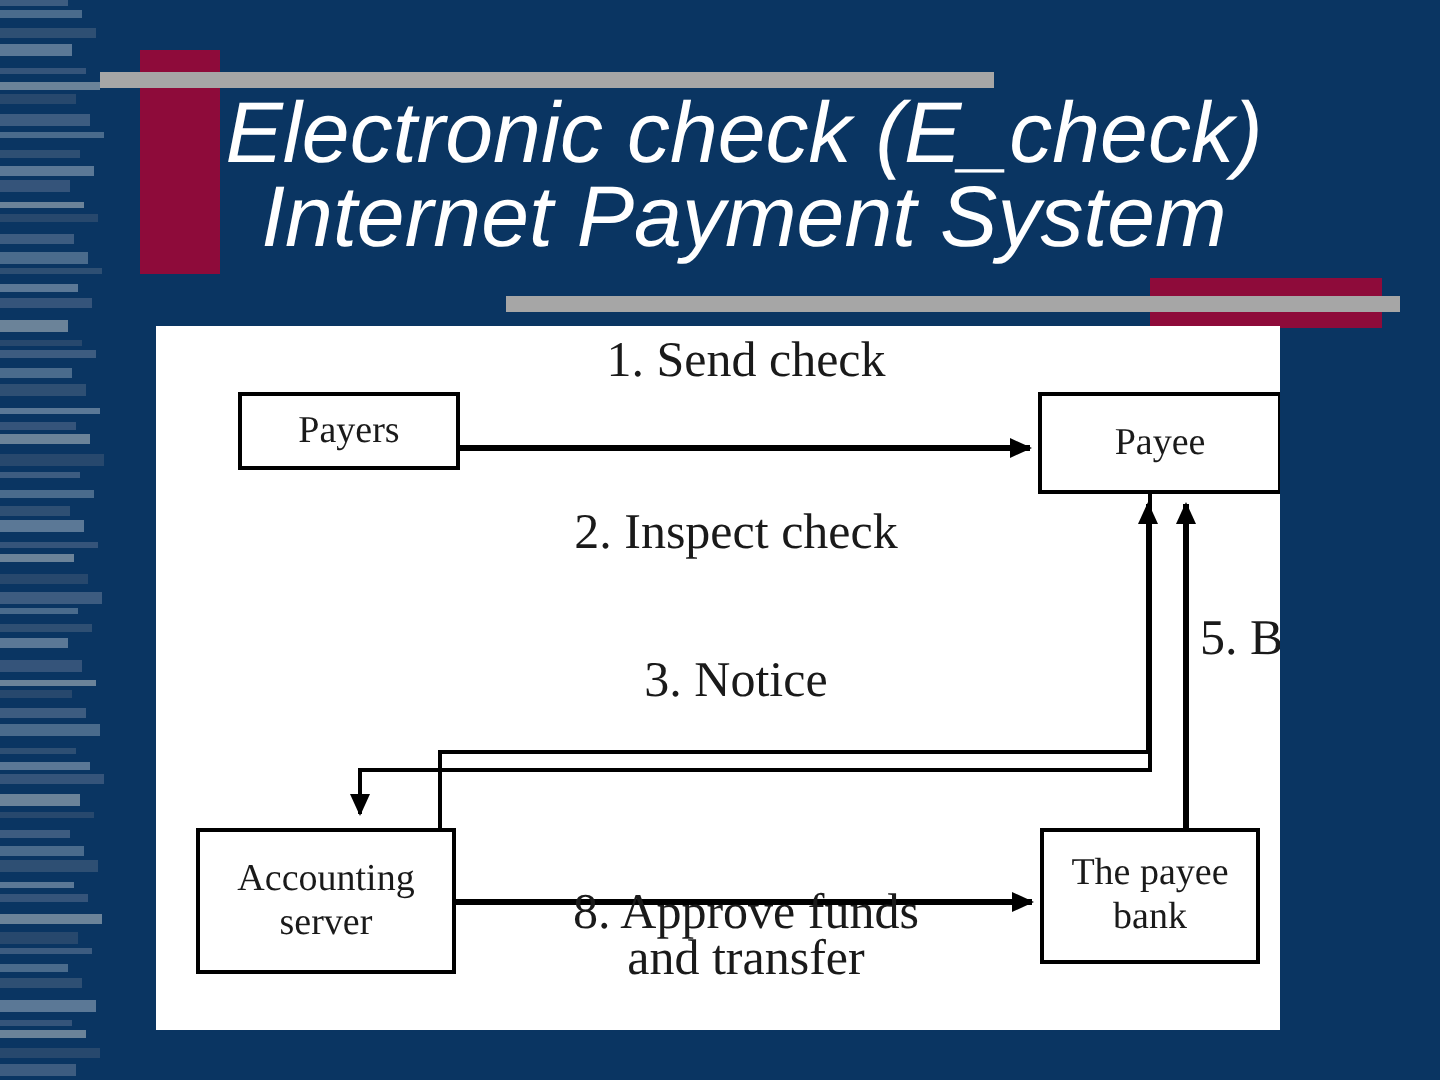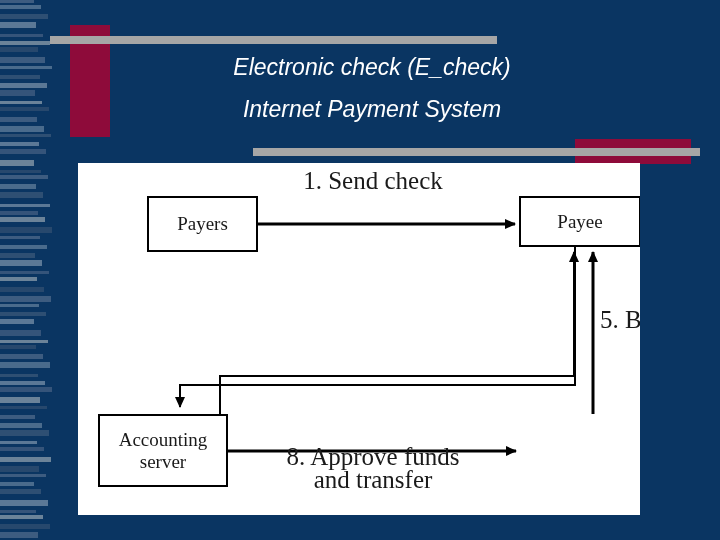--- a/index.html
+++ b/index.html
@@ -68,21 +68,21 @@
   
   #title {
     position: absolute;
     left: 62px;
     top: 46px;
     width: 620px;
     text-align: center;
     color: #ffffff;
     font-family: "Liberation Sans", sans-serif;
     font-style: italic;
-    font-size: 23px;
+    font-size: 43px;
     line-height: 42px;
     font-weight: 400;
     letter-spacing: 0px;
     white-space: pre-line;
   }
 
   
   #diagram-panel {
     position: absolute;
     left: 78px;
@@ -225,31 +225,35 @@
       <path d="M 562 84 L 562 84" stroke="none" fill="none"></path>
       <path d="M 497 84 L 497 222 L 102 222 L 102 244" stroke="#000000" stroke-width="2" fill="none" marker-end="url(#arrowD)"></path>
 
       <path d="M 142 251 L 142 213 L 496 213 L 496 89" stroke="#000000" stroke-width="2" fill="none" marker-end="url(#arrowU)"></path>
 
       <line x1="150" y1="288" x2="438" y2="288" stroke="#000000" stroke-width="3" marker-end="url(#arrowR)"></line>
 
       <line x1="515" y1="251" x2="515" y2="89" stroke="#000000" stroke-width="3" marker-end="url(#arrowU)"></line>
     </svg>
 
-    <div class="node-box" style="left:41px; top:33px; width:111px; height:56px;margin-left:28px;">Payers</div>
+    <div class="node-box" style="left:41px; top:33px; width:111px; height:39px;">Payers</div>
 
     <div class="node-box" style="left:441px; top:33px; width:122px; height:51px;">Payee</div>
 
     <div class="node-box" style="left:20px; top:251px; width:130px; height:73px;">Accounting
 server</div>
 
+    <div class="node-box" style="left:442px; top:251px; width:110px; height:68px;">The payee
+bank</div>
 
     <div class="edge-label" style="left:150px; top:6px; width:290px;">1. Send check</div>
 
-
+    <div class="edge-label" style="left:140px; top:92px; width:300px;">2. Inspect  check</div>
+
+    <div class="edge-label" style="left:150px; top:166px; width:280px;">3. Notice</div>
 
     <div class="edge-label" style="left:170px; top:282px; width:250px;">8. Approve funds
 and  transfer</div>
 
     <div class="edge-label" style="left:522px; top:145px; width:70px; text-align:left;">5. Bill</div>
 
   </div>
 </div>
 
 </body></html>

